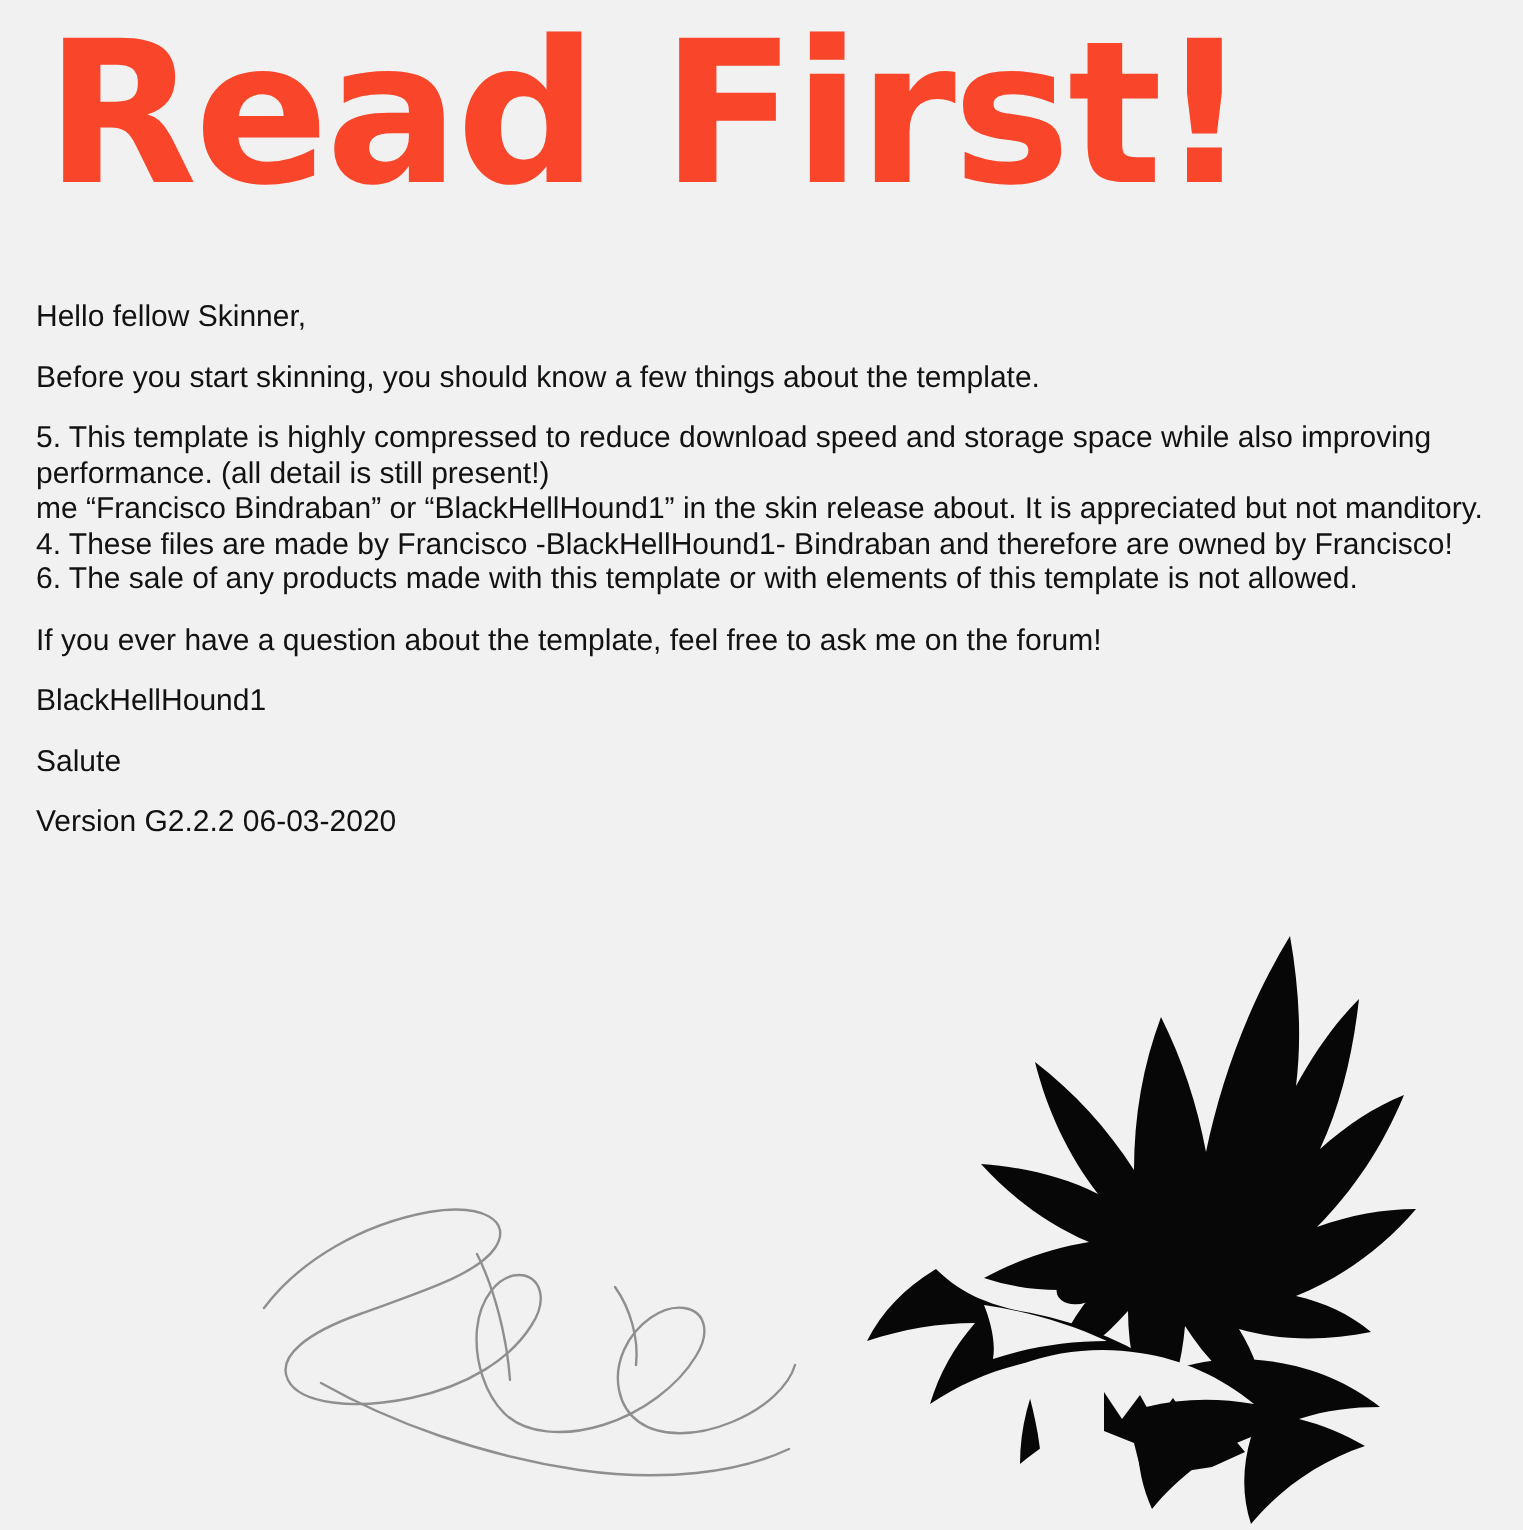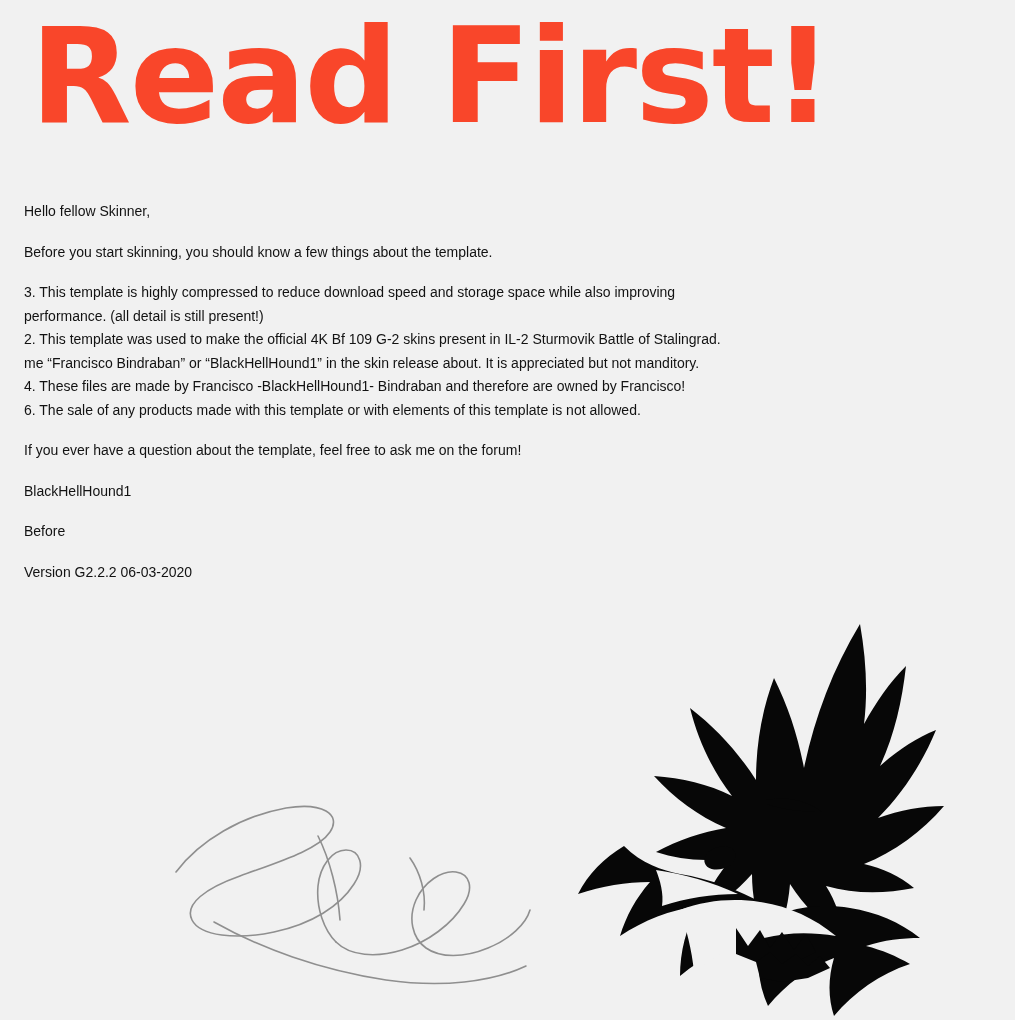--- a/index.html
+++ b/index.html
@@ -31,21 +31,21 @@
     color: #f9462a;
     letter-spacing: -2px;
     white-space: nowrap;
     font-family: "DejaVu Sans", sans-serif;
   }
   .body-text {
     position: absolute;
     left: 24px;
     top: 200px;
     width: 970px;
-    font-size: 14px;
+    font-size: 20px;
     line-height: 23.5px;
     color: #121212;
   }
   .para {
     margin: 0 0 17px 0;
   }
   .para.tight {
     margin: 0;
   }
   .block {
@@ -74,31 +74,30 @@
 
 <div class="page">
 
   <div class="title">Read First!</div>
 
   <div class="body-text">
     <p class="para">Hello fellow Skinner,</p>
     <p class="para">Before you start skinning, you should know a few things about the template.</p>
 
     <div class="block">
-      <p class="line">3. This template is highly compressed to reduce download speed and storage space while also improving</p>
+      <p class="line">5. This template is highly compressed to reduce download speed and storage space while also improving</p>
       <p class="line">performance. (all detail is still present!)</p>
-      <p class="line">2. This template was used to make the official 4K Bf 109 G-2 skins present in IL-2 Sturmovik Battle of Stalingrad.</p>
       <p class="line">me “Francisco Bindraban” or “BlackHellHound1” in the skin release about. It is appreciated but not manditory.</p>
       <p class="line">4. These files are made by Francisco -BlackHellHound1- Bindraban and therefore are owned by Francisco!</p>
       <p class="line">6. The sale of any products made with this template or with elements of this template is not allowed.</p>
     </div>
 
     <p class="para">If you ever have a question about the template, feel free to ask me on the forum!</p>
     <p class="para">BlackHellHound1</p>
-    <p class="para">Before</p>
+    <p class="para">Salute</p>
     <p class="para tight">Version G2.2.2    06-03-2020</p>
   </div>
 
   <div class="signature">
     <svg viewBox="0 0 380 220" width="380" height="220" aria-hidden="true">
       <g fill="none" stroke="#8f8f8f" stroke-width="1.6" stroke-linecap="round" stroke-linejoin="round">
         <path d="M6,92 C30,60 72,36 116,28 C152,22 172,34 160,52 C148,70 108,82 70,96 C36,108 14,124 22,140 C30,156 66,160 104,152 C142,144 170,126 184,104 C196,86 190,70 176,70 C162,70 150,86 148,106 C146,128 154,150 166,162"></path>
         <path d="M166,162 C180,176 206,178 232,170 C258,162 282,144 294,124 C304,108 300,94 286,92 C272,90 254,102 246,120 C238,138 242,158 256,168 C270,178 294,178 318,168 C340,159 356,144 360,130"></path>
         <path d="M148,56 C160,80 168,112 170,140"></path>
         <path d="M240,78 C250,92 256,112 254,130"></path>

